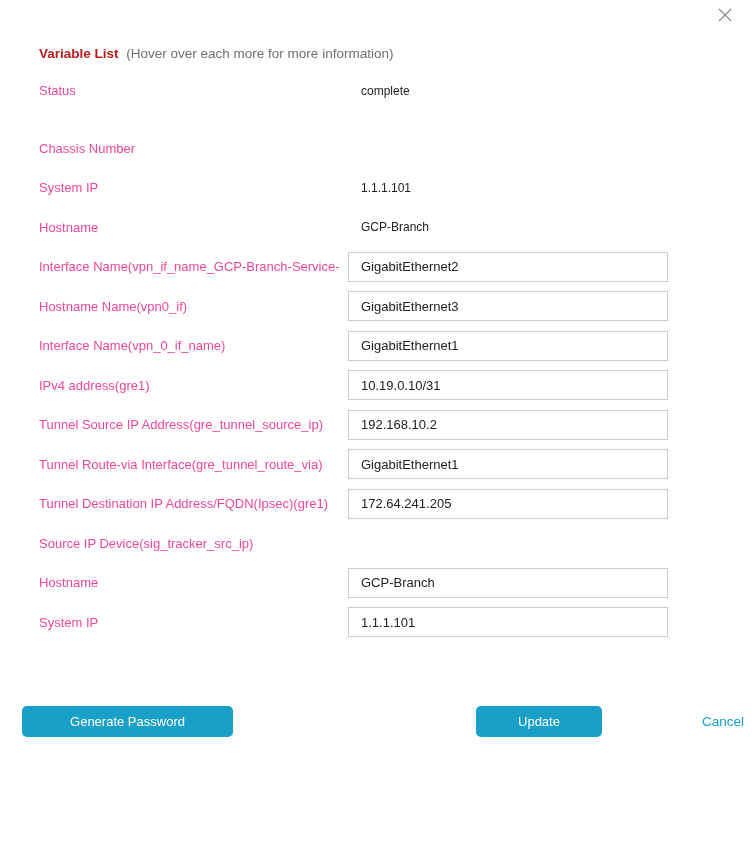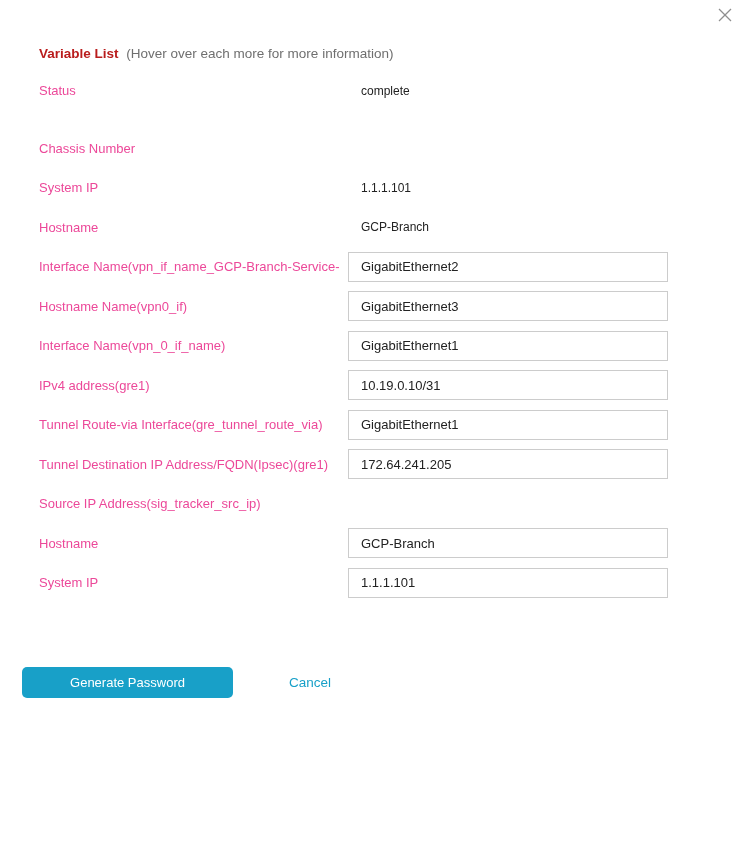--- a/index.html
+++ b/index.html
@@ -86,20 +86,21 @@
     color: #222;
     font-family: "Liberation Sans", sans-serif;
     outline: none;
     background: #fff;
   }
 
   .footer {
     display: flex;
     align-items: center;
     margin: 64px 8px 0 22px;
+    justify-content: space-between;
   }
 
   .btn {
     background: var(--accent);
     color: #fff;
     border: none;
     border-radius: 5px;
     height: 31px;
     font-size: 13px;
     font-family: "Liberation Sans", sans-serif;
@@ -182,53 +183,60 @@
         </span>
   </div>
 
   <div class="row">
     <span class="label">IPv4 address(gre1)</span>
     <span class="value-cell">
           <input type="text" class="input" value="10.19.0.10/31" style="">
         </span>
   </div>
 
+  <div class="row">
+    <span class="label">Tunnel Source IP Address(gre_tunnel_source_ip)</span>
+    <span class="value-cell">
+          <input type="text" class="input" value="192.168.10.2" style="">
+        </span>
+  </div>
 
   <div class="row">
     <span class="label">Tunnel Route-via Interface(gre_tunnel_route_via)</span>
     <span class="value-cell">
           <input type="text" class="input" value="GigabitEthernet1" style="">
         </span>
   </div>
 
   <div class="row">
     <span class="label">Tunnel Destination IP Address/FQDN(Ipsec)(gre1)</span>
     <span class="value-cell">
           <input type="text" class="input" value="172.64.241.205" style="">
         </span>
   </div>
 
   <div class="row">
-    <span class="label">Source IP Address(sig_tracker_src_ip)</span>
+    <span class="label">Source IP Device(sig_tracker_src_ip)</span>
   </div>
 
   <div class="row">
     <span class="label">Hostname</span>
     <span class="value-cell">
           <input type="text" class="input" value="GCP-Branch" style="">
         </span>
   </div>
 
   <div class="row">
     <span class="label">System IP</span>
     <span class="value-cell">
           <input type="text" class="input" value="1.1.1.101" style="">
         </span>
   </div>
 
 </div>
 
   <div class="footer">
     <button class="btn btn-generate">Generate Password</button>
+    <button class="btn btn-update">Update</button>
     <a class="cancel-link">Cancel</a>
   </div>
 
 </div>
 
 </body></html>

